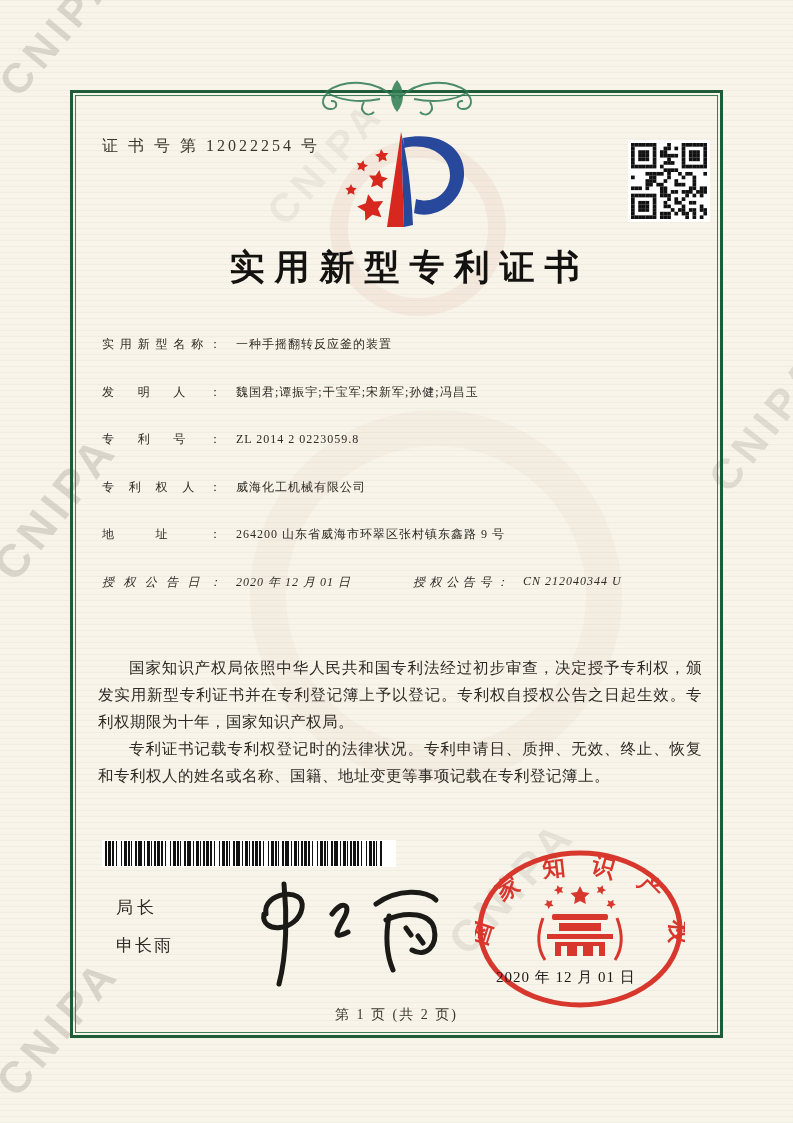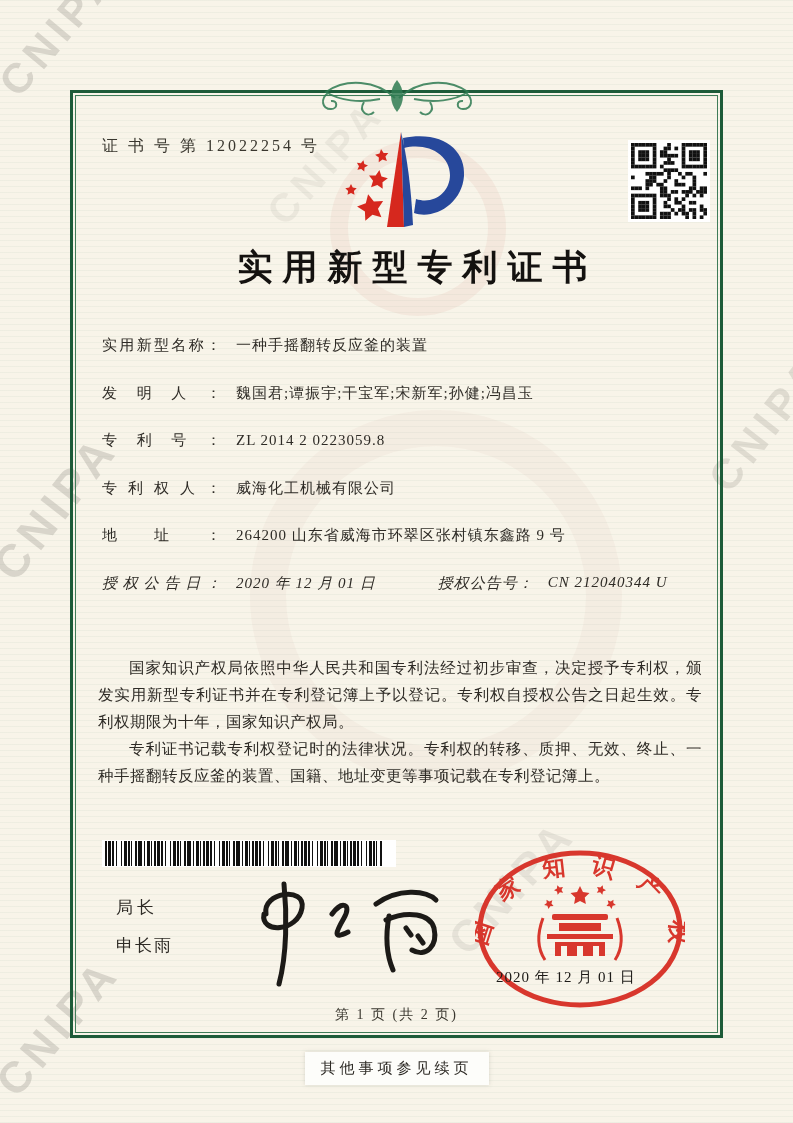--- a/index.html
+++ b/index.html
@@ -12,23 +12,23 @@
   .ring{position:absolute;border-radius:50%;pointer-events:none;z-index:0;}
   .border-outer{position:absolute;left:70px;top:90px;width:647px;height:942px;
     border:3px solid #1d5b39;z-index:1;}
   .border-inner{position:absolute;left:2px;top:2px;right:2px;bottom:2px;
     border:1px solid #3f7c58;}
   .inner{position:absolute;left:0;top:0;right:0;bottom:0;}
   .ornament{position:absolute;left:50%;top:-22px;transform:translateX(-50%);z-index:3;}
   .certno{position:absolute;left:26px;top:40px;font-size:16px;letter-spacing:3px;color:#3a372f;text-align:center;}
   .logo{position:absolute;left:248px;top:28px;}
   .qr{position:absolute;left:552px;top:44px;width:76px;height:76px;background:#fff;padding:3px;}
-  .title{position:absolute;left:16px;top:148px;width:100%;text-align:center;
+  .title{position:absolute;left:8px;top:148px;width:100%;text-align:center;
     font-size:35px;font-weight:bold;letter-spacing:10px;text-indent:10px;color:#141210;}
-  .fields{position:absolute;left:26px;top:240px;right:24px;font-size:15px;color:#2e2b26;}
+  .fields{position:absolute;left:26px;top:240px;right:24px;font-size:12px;color:#2e2b26;}
   .frow{display:flex;align-items:baseline;height:26px;margin-bottom:21.5px;}
   .flabel{display:inline-block;width:120px;text-align:justify;text-align-last:justify;
     flex:none;margin-right:14px;letter-spacing:1px;}
   .fvalue{letter-spacing:1px;white-space:nowrap;}
   .grant-row{display:flex;font-style:italic;}
   .grant-col2{margin-left:62px;display:flex;}
   .paras{position:absolute;left:22px;top:558px;width:604px;font-size:15.5px;
     line-height:27px;text-align:justify;letter-spacing:0.5px;}
   .paras p{margin:0;text-indent:2em;}
   .barcode{position:absolute;left:26px;top:744px;width:288px;height:25px;background:#fff;
@@ -334,21 +334,21 @@
             <span class="fvalue">2020 年 12 月 01 日</span>
             <span class="grant-col2">
               <span class="flabel" style="width:96px">授权公告号：</span>
               <span class="fvalue">CN 212040344 U</span>
             </span>
           </div>
         </div>
 
         <div class="paras">
           <p>国家知识产权局依照中华人民共和国专利法经过初步审查，决定授予专利权，颁发实用新型专利证书并在专利登记簿上予以登记。专利权自授权公告之日起生效。专利权期限为十年，国家知识产权局。</p>
-          <p>专利证书记载专利权登记时的法律状况。专利权的转移、质押、无效、终止、一种手摇翻转反应釜的装置、国籍、地址变更等事项记载在专利登记簿上。</p>
+          <p>专利证书记载专利权登记时的法律状况。专利申请日、质押、无效、终止、恢复和专利权人的姓名或名称、国籍、地址变更等事项记载在专利登记簿上。</p>
         </div>
 
         <div class="barcode" id="barcode">
             <div style="width: 2px; background: rgb(17, 17, 17);"></div>
             <div style="width: 1px; background: transparent;"></div>
             <div style="width: 3px; background: rgb(17, 17, 17);"></div>
             <div style="width: 1px; background: transparent;"></div>
             <div style="width: 2px; background: rgb(17, 17, 17);"></div>
             <div style="width: 2px; background: transparent;"></div>
             <div style="width: 1px; background: rgb(17, 17, 17);"></div>
@@ -538,15 +538,14 @@
           </g>
         </svg>
         <div class="seal-date">2020 年 12 月 01 日</div>
 
         <div class="page-info">第 1 页 (共 2 页)</div>
 
       </div>
     </div>
   </div>
 
-  <div class="cont-note">其他事项参见续页</div>
 
 </div>
 
 </body></html>

